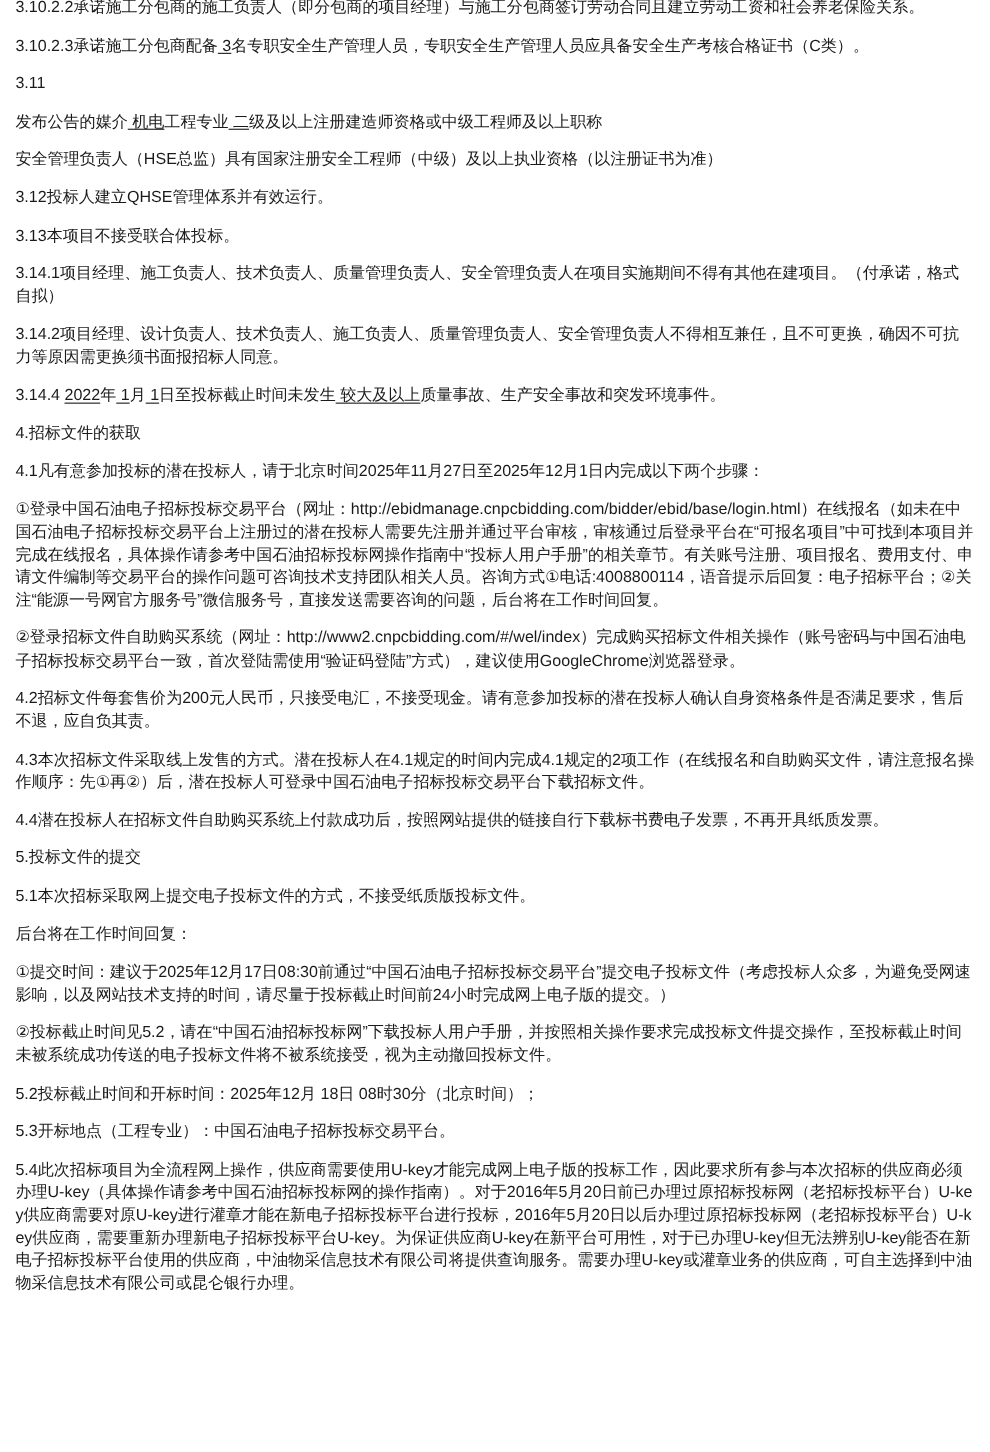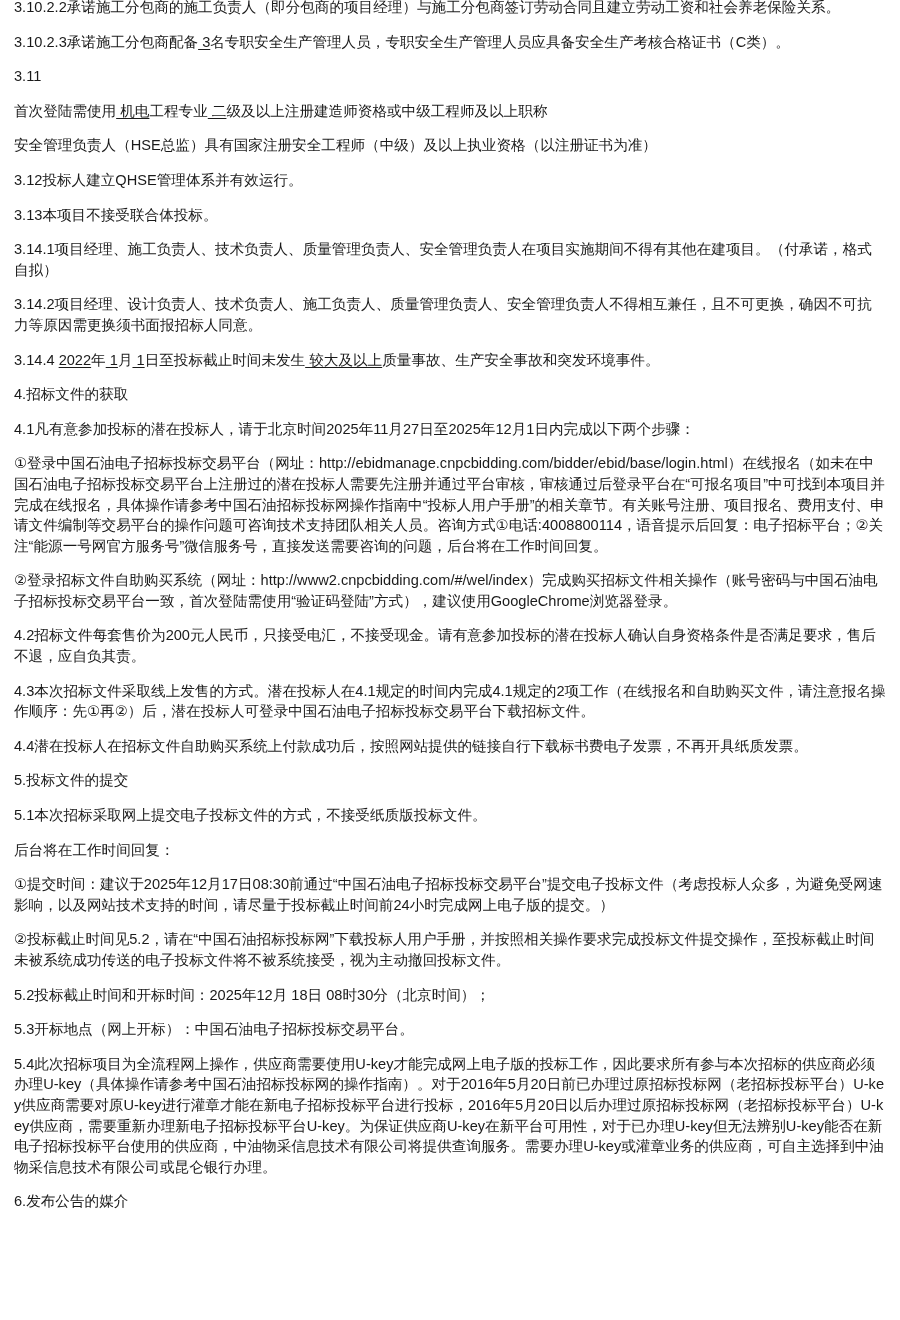--- a/index.html
+++ b/index.html
@@ -20,21 +20,21 @@
 <body>
 
 <div class="doc">
 
   <p class="p">3.10.2.2承诺施工分包商的施工负责人（即分包商的项目经理）与施工分包商签订劳动合同且建立劳动工资和社会养老保险关系。</p>
 
   <p class="p"><span>3.10.2.3承诺施工分包商配备</span><span class="u"> 3</span><span>名专职安全生产管理人员，专职安全生产管理人员应具备安全生产考核合格证书（C类）。</span></p>
 
   <p class="p">3.11</p>
 
-  <p class="p"><span>首次登陆需使用</span><span class="u"> 机电</span><span>工程专业</span><span class="u"> 二</span><span>级及以上注册建造师资格或中级工程师及以上职称</span></p>
+  <p class="p"><span>发布公告的媒介</span><span class="u"> 机电</span><span>工程专业</span><span class="u"> 二</span><span>级及以上注册建造师资格或中级工程师及以上职称</span></p>
 
   <p class="p">安全管理负责人（HSE总监）具有国家注册安全工程师（中级）及以上执业资格（以注册证书为准）</p>
 
   <p class="p">3.12投标人建立QHSE管理体系并有效运行。</p>
 
   <p class="p">3.13本项目不接受联合体投标。</p>
 
 
   <p class="p">3.14.1项目经理、施工负责人、技术负责人、质量管理负责人、安全管理负责人在项目实施期间不得有其他在建项目。（付承诺，格式自拟）</p>
 
@@ -61,20 +61,19 @@
   <p class="p">5.1本次招标采取网上提交电子投标文件的方式，不接受纸质版投标文件。</p>
 
   <p class="p">后台将在工作时间回复：</p>
 
   <p class="p">①提交时间：建议于2025年12月17日08:30前通过“中国石油电子招标投标交易平台”提交电子投标文件（考虑投标人众多，为避免受网速影响，以及网站技术支持的时间，请尽量于投标截止时间前24小时完成网上电子版的提交。）</p>
 
   <p class="p">②投标截止时间见5.2，请在“中国石油招标投标网”下载投标人用户手册，并按照相关操作要求完成投标文件提交操作，至投标截止时间未被系统成功传送的电子投标文件将不被系统接受，视为主动撤回投标文件。</p>
 
   <p class="p">5.2投标截止时间和开标时间：2025年12月 18日 08时30分（北京时间）；</p>
 
-  <p class="p">5.3开标地点（网上开标）：中国石油电子招标投标交易平台。</p>
+  <p class="p">5.3开标地点（工程专业）：中国石油电子招标投标交易平台。</p>
 
   <p class="p">5.4此次招标项目为全流程网上操作，供应商需要使用U-key才能完成网上电子版的投标工作，因此要求所有参与本次招标的供应商必须办理U-key（具体操作请参考中国石油招标投标网的操作指南）。对于2016年5月20日前已办理过原招标投标网（老招标投标平台）U-key供应商需要对原U-key进行灌章才能在新电子招标投标平台进行投标，2016年5月20日以后办理过原招标投标网（老招标投标平台）U-key供应商，需要重新办理新电子招标投标平台U-key。为保证供应商U-key在新平台可用性，对于已办理U-key但无法辨别U-key能否在新电子招标投标平台使用的供应商，中油物采信息技术有限公司将提供查询服务。需要办理U-key或灌章业务的供应商，可自主选择到中油物采信息技术有限公司或昆仑银行办理。</p>
 
 
-  <p class="p">6.发布公告的媒介</p>
 
 </div>
 
 </body></html>

